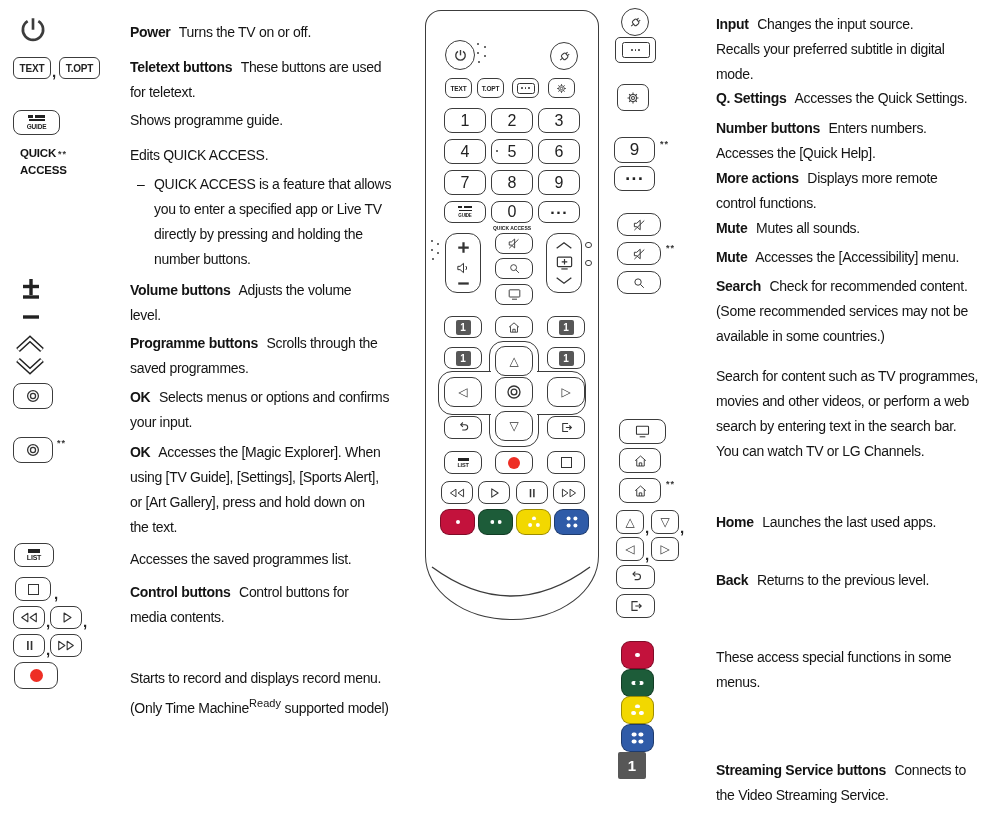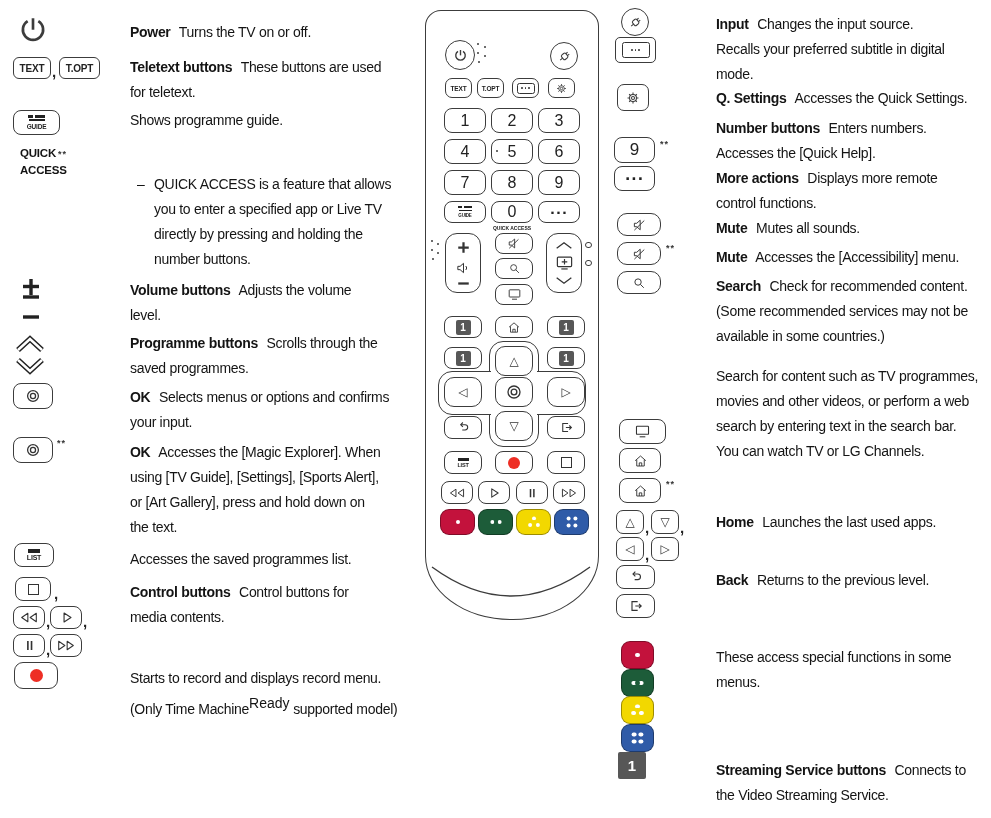--- a/index.html
+++ b/index.html
@@ -7,21 +7,21 @@
         font-family:"Liberation Sans","DejaVu Sans",sans-serif;color:#141414;}
   .abs{position:absolute;box-sizing:border-box;}
   
   .col p{position:absolute;margin:0;white-space:pre-line;font-size:14px;line-height:25px;
          letter-spacing:-0.3px;color:var(--ink,#141414);width:100%;}
   .col b{font-weight:700;margin-right:5px;}
   .col b:empty{display:none;margin:0;}
   .bullet{padding-left:24px;}
   .dash{position:absolute;left:7px;top:0;}
   .blk{display:block;}
-  sup.rdy{font-size:14px;vertical-align:super;letter-spacing:0;margin-top:24px;}
+  sup.rdy{font-size:11px;vertical-align:super;letter-spacing:0;margin-top:24px;}
   
   .p,.sq{position:absolute;box-sizing:border-box;border:1.5px solid var(--line,#3c3c3c);
          border-radius:8px;background:#fff;display:flex;align-items:center;justify-content:center;}
   .cir{position:absolute;box-sizing:border-box;border:1.6px solid var(--line,#3c3c3c);
        border-radius:50%;background:#fff;display:flex;align-items:center;justify-content:center;}
   .lbl{font-weight:700;letter-spacing:-0.2px;color:#222;}
   .digit{font-size:16px;color:#222;}
   .com{position:absolute;font-size:15px;font-weight:700;color:#222;}
   .ast{position:absolute;font-size:9px;font-weight:700;letter-spacing:1px;color:#333;}
   .tri{font-family:"DejaVu Sans",sans-serif;font-size:12px;color:#333;line-height:1;}
@@ -163,20 +163,21 @@
 
   <div class="p" style="left:14px;top:662px;width:44px;height:27px;border-radius:9px">
       <span class="recdot" style="width:13px;height:13px"></span>
     </div>
 
   <div class="col abs" style="left:130px;top:0;width:298px;height:818px">
     <p style="top:20px"><b>Power</b> <span>Turns the TV on or off.</span></p>
     <p style="top:55px"><b>Teletext buttons</b> <span>These buttons are used
 for teletext.</span></p>
     <p style="top:108px"> <span>Shows programme guide.</span></p>
+    <p style="top:143px"> <span>Edits QUICK ACCESS.</span></p>
     <p class="bullet" style="top:172px"><span class="dash">–</span><span>QUICK ACCESS is a feature that allows
 you to enter a specified app or Live TV
 directly by pressing and holding the
 number buttons.</span></p>
     <p style="top:278px"><b>Volume buttons</b> <span>Adjusts the volume
 level.</span></p>
     <p style="top:331px"><b>Programme buttons</b> <span>Scrolls through the
 saved programmes.</span></p>
     <p style="top:385px"><b>OK</b> <span>Selects menus or options and confirms
 your input.</span></p>

